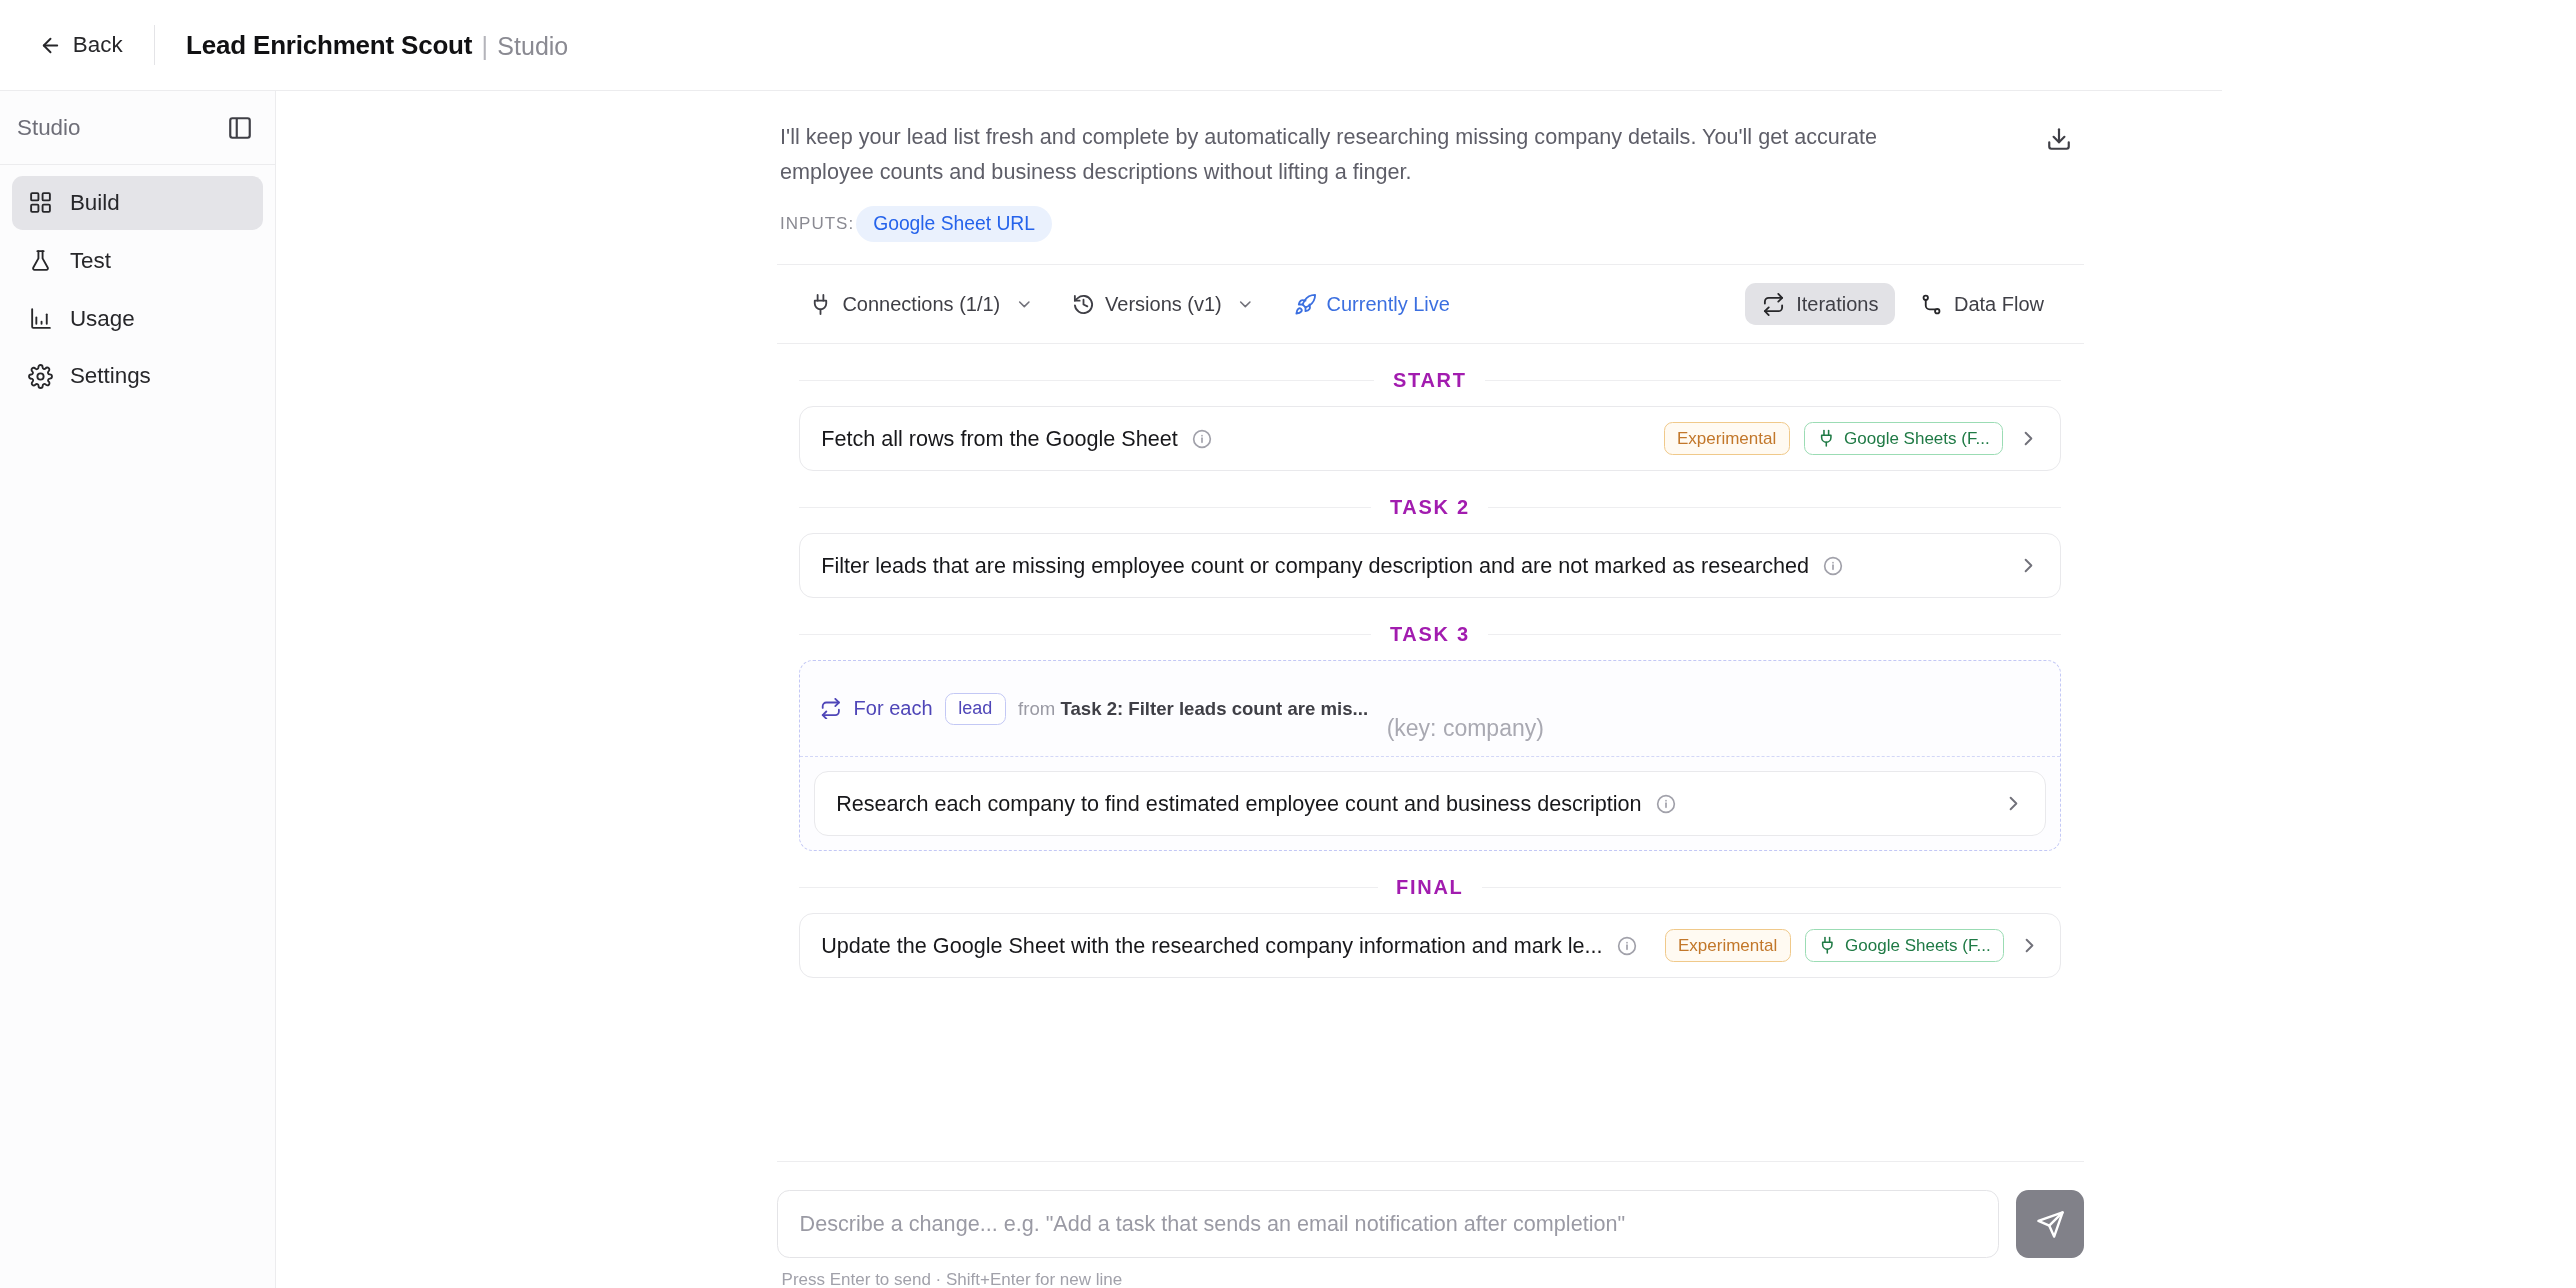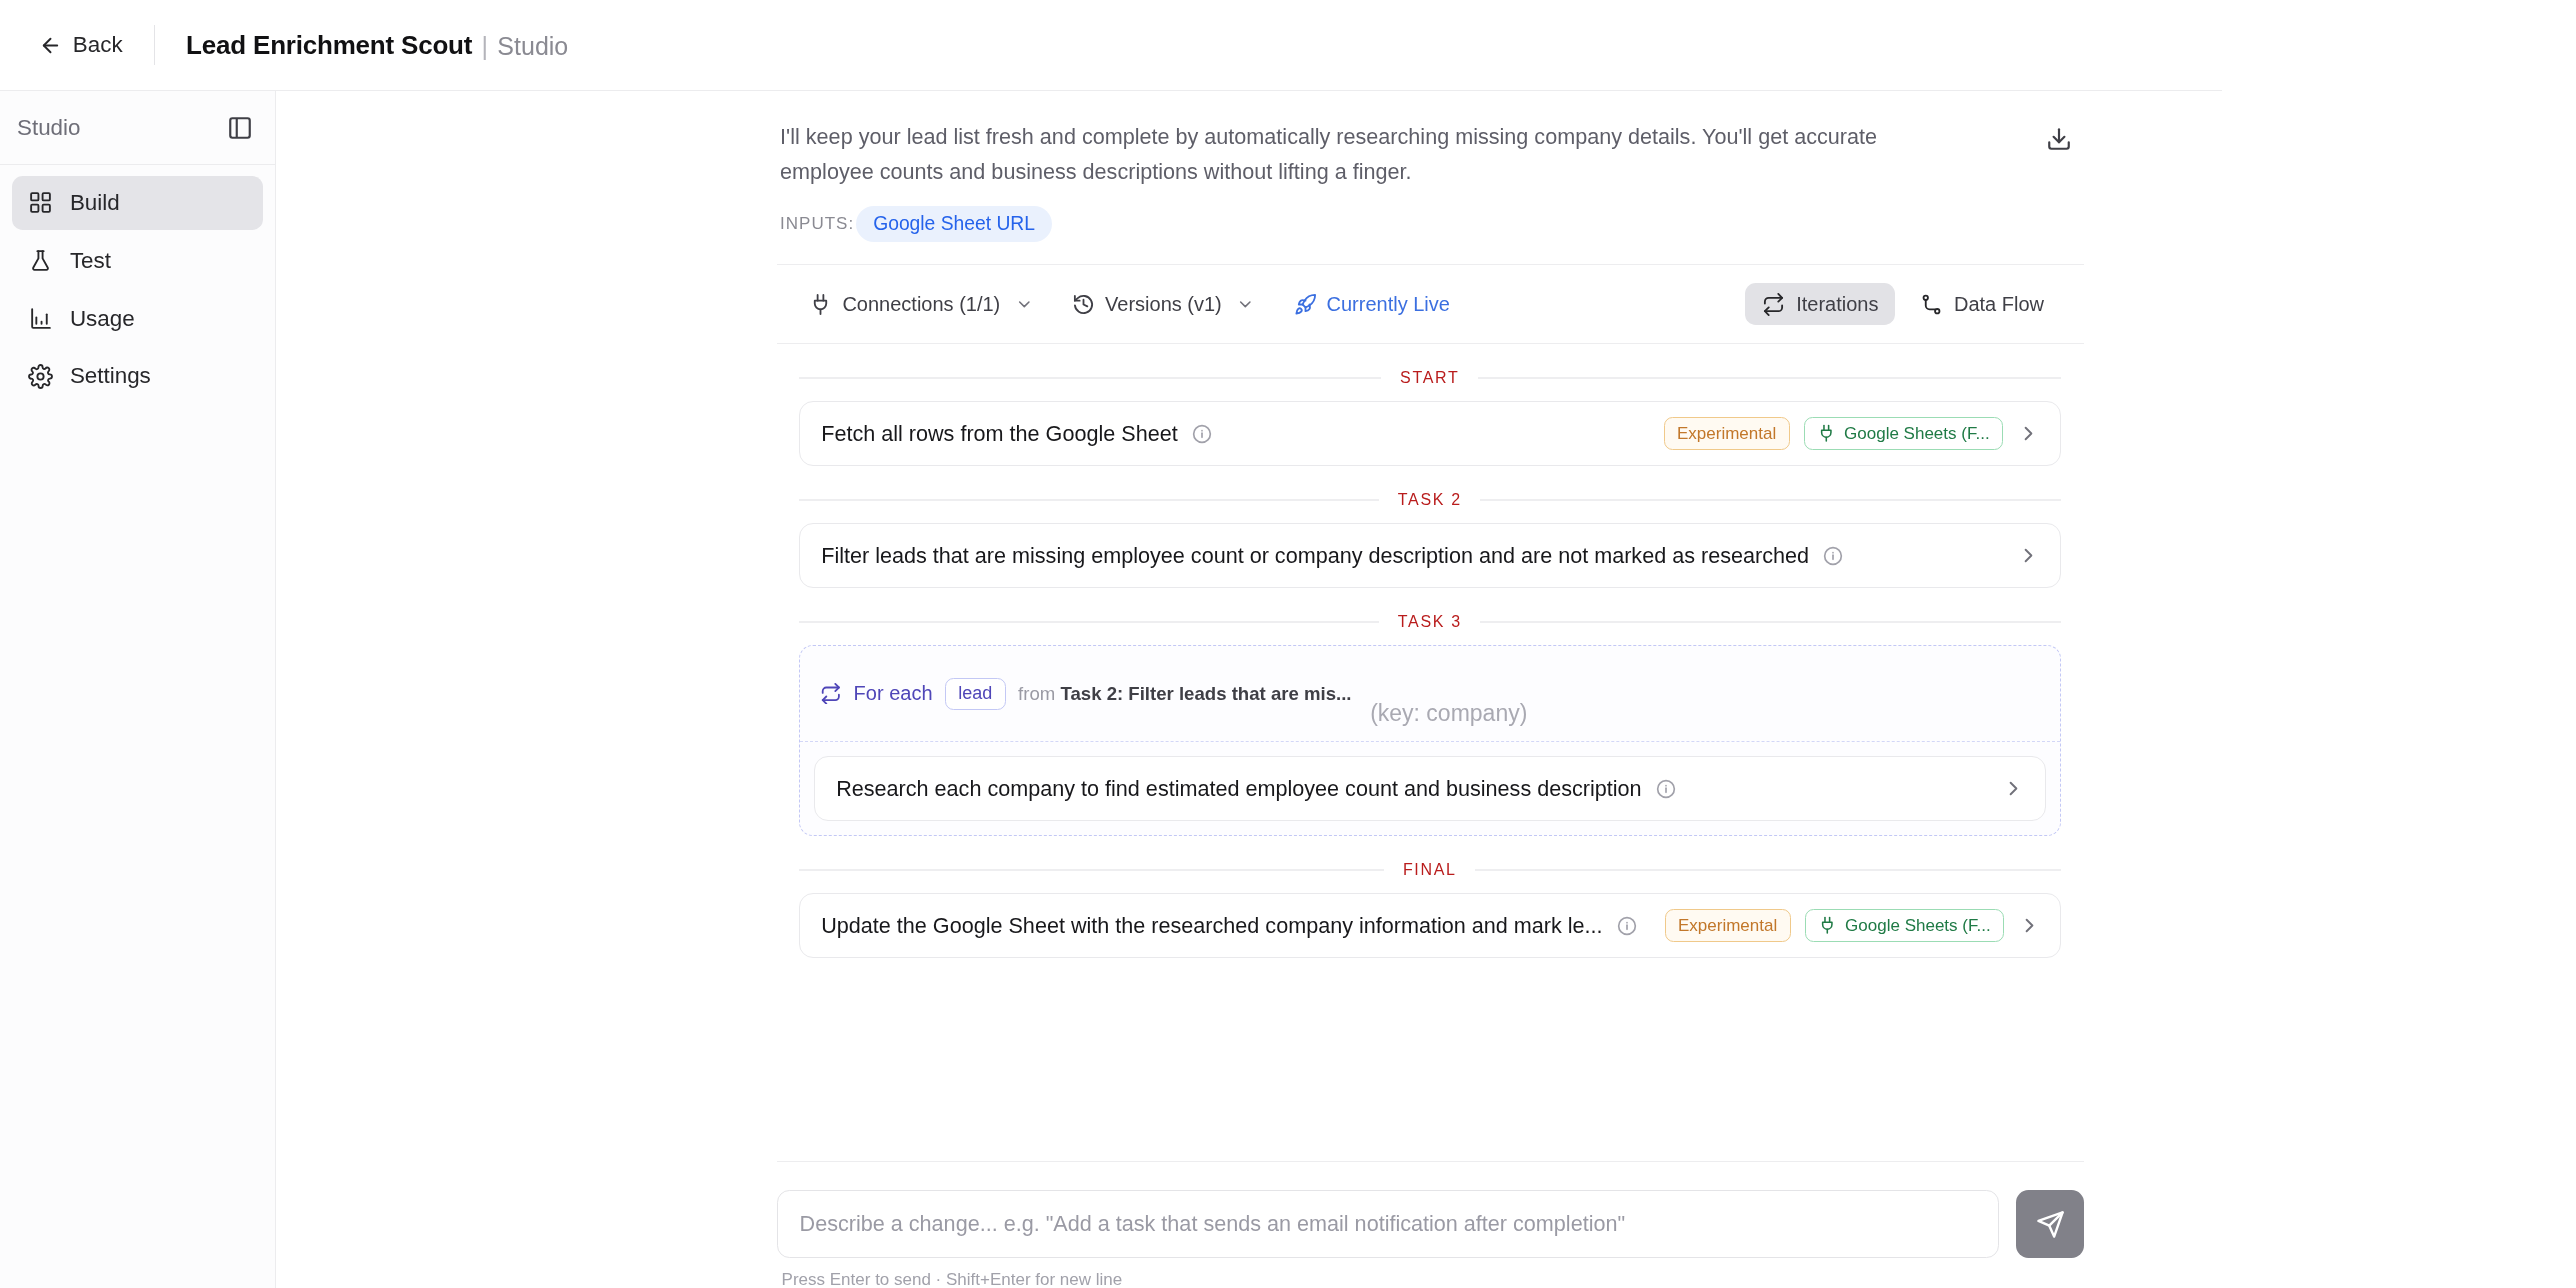--- a/index.html
+++ b/index.html
@@ -134,22 +134,22 @@
   .tb-toggle + .tb-toggle { margin-left: 7.7px; }
 
   
   .flow { padding: 0 23px 0 21.6px; }
   .sec-label {
     display: flex; align-items: center; gap: 18.6px;
     margin: 25px 0 14px 0;
   }
   .sec-label .line { flex: 1 1 auto; height: 1.5px; background: #eeeef0; }
   .sec-label .txt {
-    font-size: 16px; letter-spacing: 1.7px;
-    color: #b91c1c; font-weight: 400; white-space: nowrap;
+    font-size: 20px; letter-spacing: 1.7px;
+    color: #a21caf; font-weight: 700; white-space: nowrap;
   }
 
   .task-card {
     border: 1.5px solid #e9e9ec; border-radius: 14px;
     background: #ffffff; min-height: 65px;
     display: flex; align-items: center;
     padding: 0 20px 0 21.6px; gap: 14px;
     cursor: pointer;
   }
   .task-title {
@@ -424,21 +424,21 @@
           <svg class="loop-ico" viewBox="0 0 24 24" fill="none" stroke="#4f46b8" stroke-width="2" stroke-linecap="round" stroke-linejoin="round">
             <polyline points="17 1 21 5 17 9"></polyline>
               <path d="M3 11V9a4 4 0 0 1 4-4h14"></path>
             <polyline points="7 23 3 19 7 15"></polyline>
               <path d="M21 13v2a4 4 0 0 1-4 4H3"></path>
           </svg>
           <span class="loop-foreach">For each</span>
           <span class="loop-var">lead</span>
           <span class="loop-from">
             <span>from</span>
-            <b>Task 2: Filter leads that are mis...</b>
+            <b>Task 2: Filter leads count are mis...</b>
           </span>
           <span class="loop-key">(key: company)</span>
         </div>
         <div class="loop-body">
           <div class="task-card">
             <span class="task-title">Research each company to find estimated employee count and business description</span>
             <svg class="info-ico" viewBox="0 0 24 24" fill="none" stroke="#a1a1aa" stroke-width="2" stroke-linecap="round">
               <circle cx="12" cy="12" r="10"></circle>
                 <line x1="12" y1="11" x2="12" y2="16"></line>
               <line x1="12" y1="8" x2="12" y2="8"></line>

